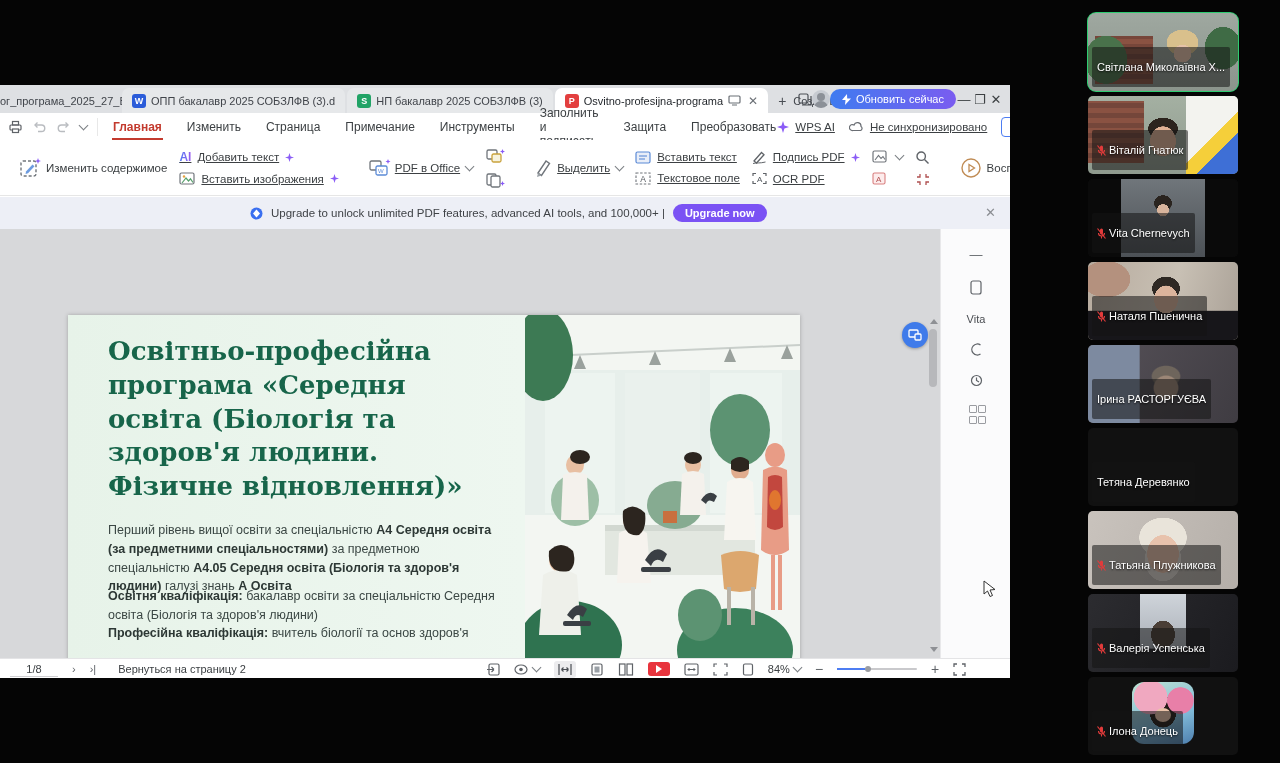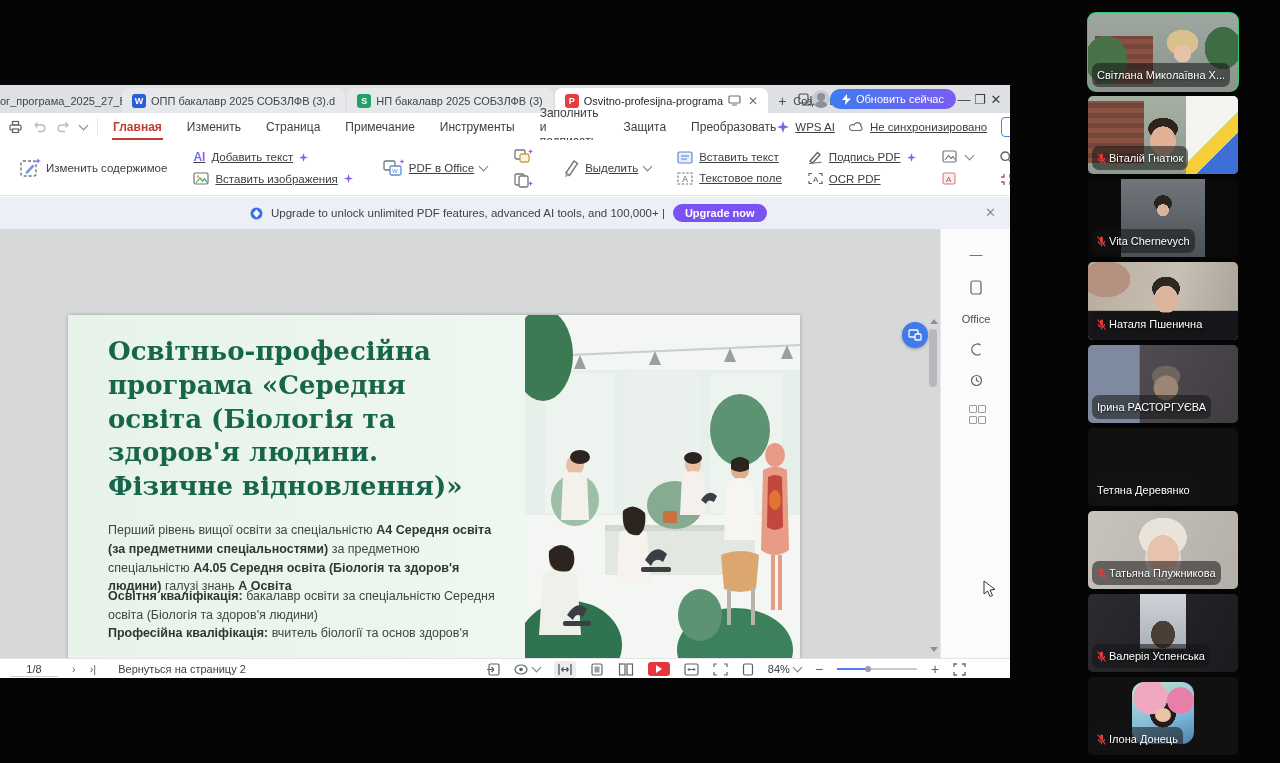--- a/index.html
+++ b/index.html
@@ -34,21 +34,21 @@
   .mi.active::after{content:"";position:absolute;left:0;right:0;bottom:-1px;height:2px;background:#c33a2e;}
   .menuright{margin-left:auto;display:flex;align-items:center;gap:14px;padding-right:8px;}
   .sharebtn{border:1px solid #4d7df2;color:#3a6ff0;border-radius:4px;padding:2px 10px;font-size:12px;background:#fff;}
   
   .ribbon{position:absolute;left:0;top:55px;width:100%;height:56px;background:#fff;border-bottom:1px solid #e6e6e6;
           display:flex;align-items:stretch;padding:3px 0 3px 0;box-sizing:border-box;}
   .rdiv{width:1px;background:#ebebeb;margin:6px 4px;}
   .rgroup{display:flex;align-items:center;gap:12px;padding:0 10px;}
   .bigbtn{display:flex;flex-direction:row;align-items:center;justify-content:center;gap:4px;
           font-size:11.5px;color:#3c4043;white-space:nowrap;}
-  .rcol{display:flex;flex-direction:column;justify-content:center;gap:8px;margin-left:14px;}
+  .rcol{display:flex;flex-direction:column;justify-content:center;gap:8px;}
   .rrow{display:flex;align-items:center;gap:6px;font-size:11.5px;color:#3c4043;white-space:nowrap;text-decoration:underline;}
   .cutcol{width:46px;display:flex;flex-direction:column;justify-content:center;align-items:flex-start;gap:6px;
           font-size:11.5px;color:#3c4043;overflow:hidden;}
   .aimark{font-weight:700;font-size:12px;background:linear-gradient(90deg,#4d7df2,#9b5cf0);
           -webkit-background-clip:text;background-clip:text;color:transparent;}
   .chev{width:6px;height:6px;border-right:1.4px solid #7a7e83;border-bottom:1.4px solid #7a7e83;
         transform:rotate(45deg);display:inline-block;margin-top:-3px;}
   
   .banner{position:absolute;left:0;top:112px;width:100%;height:32px;background:#edeff6;display:flex;align-items:center;
           font-size:11.5px;color:#3f4246;}
@@ -86,21 +86,21 @@
   .slider{position:relative;width:80px;height:2px;background:#c9c9cc;border-radius:1px;}
   .slider .fill{position:absolute;left:0;top:0;height:2px;width:35%;background:#4d7df2;}
   .slider .knob{position:absolute;left:35%;top:-2px;width:6px;height:6px;border-radius:50%;background:#9a9ca1;}
   .seldot{background:#ececee;border-radius:3px;padding:2px 3px;display:flex;align-items:center;}
   
   .tiles{position:absolute;left:1088px;top:13px;width:150px;display:flex;flex-direction:column;gap:5px;}
   .tile{position:relative;width:150px;height:78px;border-radius:5px;background:#111;overflow:hidden;}
   .tile.speaking{outline:2px solid #2ecc71;outline-offset:-1px;border-radius:8px;}
   .vid{position:absolute;inset:0;}
   .plabel{position:absolute;left:4px;bottom:4px;max-width:142px;display:flex;align-items:center;gap:3px;
-          background:rgba(20,20,20,.55);border-radius:7px;padding:6px 5px;color:#fff;font-size:11px;
+          background:rgba(20,20,20,.55);border-radius:2px;padding:14px 5px;color:#fff;font-size:11px;
           white-space:nowrap;overflow:hidden;text-shadow:0 1px 2px rgba(0,0,0,.8);}
   .avatar9{position:absolute;left:44px;top:5px;width:62px;height:62px;border-radius:12px;overflow:hidden;
            background:radial-gradient(circle at 30% 25%,#f0a8c0 0 26%,transparent 27%),
                       radial-gradient(circle at 78% 30%,#e87fa8 0 20%,transparent 21%),
                       radial-gradient(ellipse 22px 26px at 50% 48%,#241c18 60%,transparent 61%),
                       linear-gradient(160deg,#bfe3d2,#7fb9d8 60%,#4e7fae);}
   .avatar9::after{content:"";position:absolute;left:23px;top:26px;width:16px;height:14px;border-radius:50%;background:#e9c2a8;}
   
   .v1{background:
       radial-gradient(circle 9px at 63% 52%,#e6c2a8 98%,transparent),
@@ -493,21 +493,21 @@
       </div>
       <span class="scrollarr" style="top:90px;border-bottom:5px solid #8e9094;"></span>
       <span class="scrollarr" style="top:418px;border-top:5px solid #8e9094;"></span>
     </div>
 
     <div class="rpanel">
       <span style="font-size:13px;">—</span>
       <svg class="ic" width="12" height="15" viewBox="0 0 12 15">
         <rect x="1" y="1" width="10" height="13" rx="2" fill="none" stroke="#5f6368" stroke-width="1.2"></rect>
       </svg>
-      <span class="combitxt">Office</span>
+      <span class="combitxt">Vita</span>
       <svg class="ic" width="13" height="13" viewBox="0 0 13 13">
         <path d="M10.5 2 A5.5 5.5 0 1 0 10.5 11" fill="none" stroke="#5f6368" stroke-width="1.3"></path>
       </svg>
       <svg class="ic" width="13" height="13" viewBox="0 0 13 13">
         <circle cx="6.5" cy="6.5" r="5" fill="none" stroke="#5f6368" stroke-width="1.2"></circle>
         <path d="M6.5 3.5 V6.5 L9 8" fill="none" stroke="#5f6368" stroke-width="1.2"></path>
       </svg>
       <span class="grid4">
           <i></i>
           <i></i>

